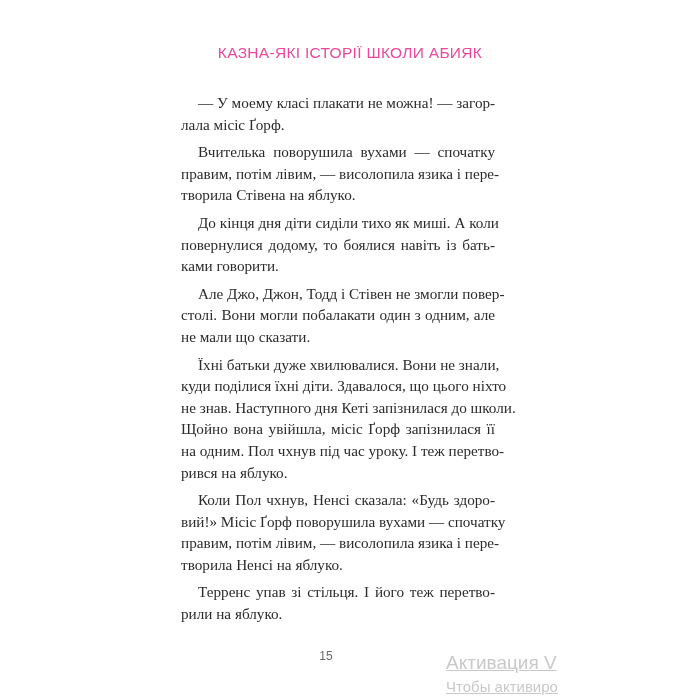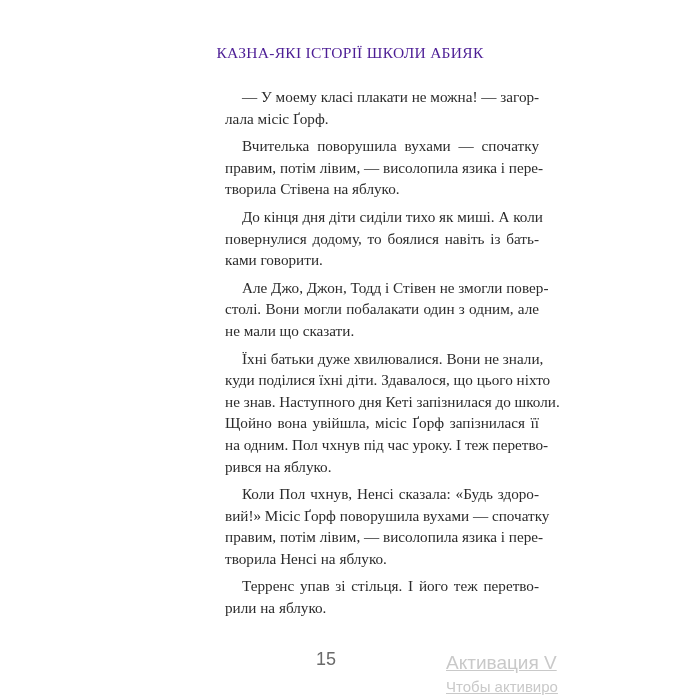--- a/index.html
+++ b/index.html
@@ -18,35 +18,34 @@
       left: 0; top: 0;
       width: 700px; height: 700px;
       background: #ffffff;
     }
     .running-head {
       position: absolute;
       top: 44px;
       left: 0;
       width: 700px;
       text-align: center;
-      font-family: Liberation Serif, serif;
+      font-family: Liberation Sans, sans-serif;
       font-size: 15.5px;
       letter-spacing: 0.3px;
-      color: #4c1d95;
+      color: #ec4899;
     }
     .body-text {
       position: absolute;
       left: 181px;
-      top: 86px;
+      top: 92px;
       width: 314px;
       font-family: "Liberation Serif", serif;
       font-size: 15.2px;
       line-height: 21.6px;
       color: #2b2b2b;
-      margin-left: 44px;
     }
     .line {
       display: block;
       white-space: nowrap;
       text-align: justify;
       text-align-last: justify;
       height: 21.6px;
     }
     .line.last {
       text-align-last: left;
@@ -58,21 +57,21 @@
       display: block;
       height: 6px;
     }
     .page-number {
       position: absolute;
       top: 649px;
       left: 306px;
       width: 40px;
       text-align: center;
       font-family: "Liberation Sans", sans-serif;
-      font-size: 18px;
+      font-size: 12px;
       color: #6a6a6a;
     }
     .activation-watermark {
       position: absolute;
       left: 446px;
       top: 652px;
       font-family: "Liberation Sans", sans-serif;
       color: #c9c9c9;
       white-space: nowrap;
       text-decoration: underline;

